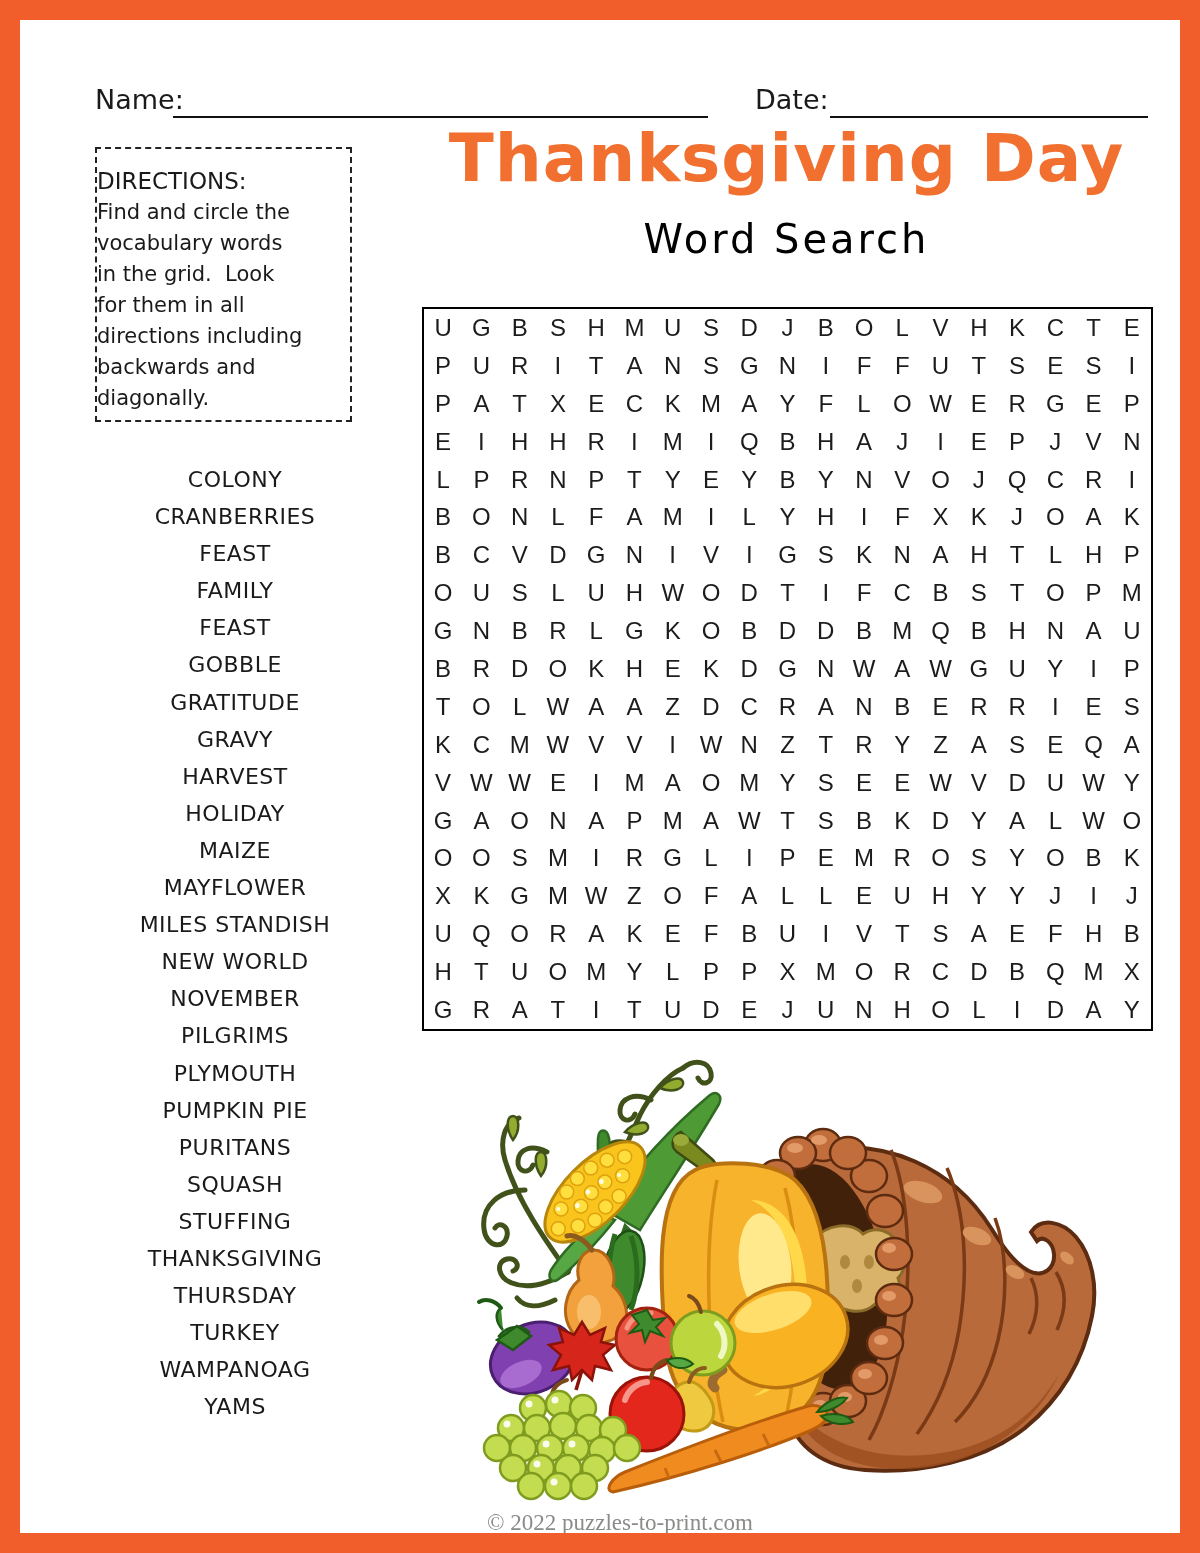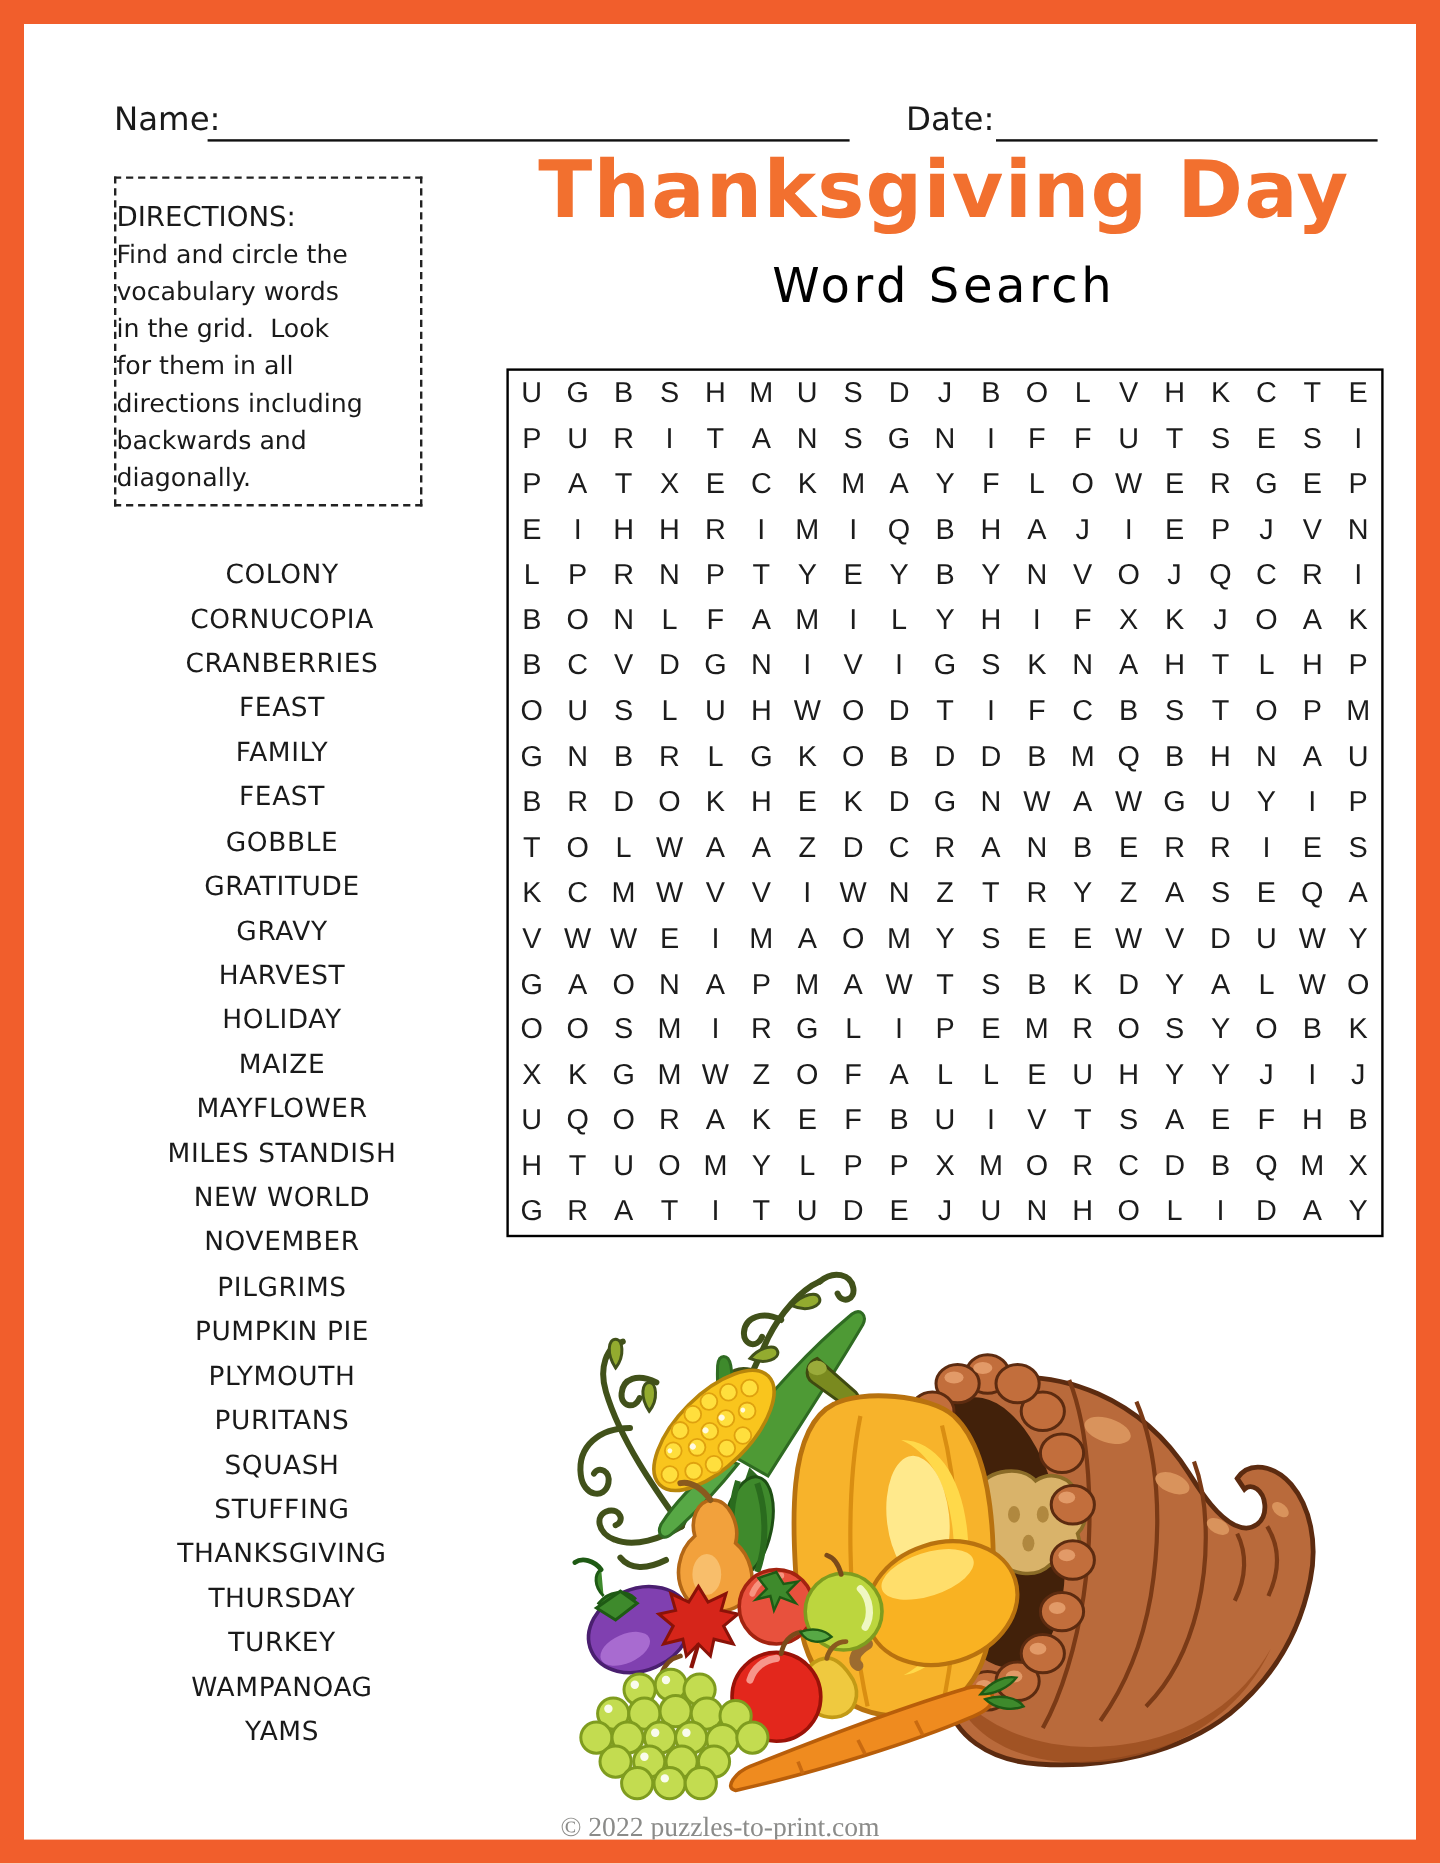--- a/index.html
+++ b/index.html
@@ -40,21 +40,21 @@
   }
   .ws-grid .cell{
     display:flex;align-items:center;justify-content:center;
     font-family:"Liberation Sans",sans-serif;font-size:24px;color:#1c1c1c;
   }
 
   .cornucopia{position:absolute;left:435px;top:1020px;width:645px;height:466px;}
 
   .copyright{
     position:absolute;left:0;top:1490px;width:100%;text-align:center;
-    font-family:"Liberation Serif",serif;font-size:23px;color:var(--copy-gray,#8B8B89);
+    font-family:"Liberation Serif",serif;font-size:23px;color:var(--copy-gray,#8B8B89);padding-left:20px;
   }
 </style>
 </head>
 <body>
 
 <div class="page" style="--frame-orange: #F15E2C; --title-orange: #F2702F; --copy-gray: #8B8B89;">
 
   <div class="name-label">Name:</div>
   <div class="name-line"></div>
   <div class="date-label">Date:</div>
@@ -71,38 +71,37 @@
         <div class="line">in the grid.  Look</div>
         <div class="line">for them in all</div>
         <div class="line">directions including</div>
         <div class="line">backwards and</div>
         <div class="line">diagonally.</div>
       </div>
   </div>
 
   <div class="word-list" id="word-list">
       <div class="word">COLONY</div>
-      <div class="word">CORNUCOPIA</div>
       <div class="word">CRANBERRIES</div>
       <div class="word">FEAST</div>
       <div class="word">FAMILY</div>
       <div class="word">FEAST</div>
       <div class="word">GOBBLE</div>
       <div class="word">GRATITUDE</div>
       <div class="word">GRAVY</div>
       <div class="word">HARVEST</div>
       <div class="word">HOLIDAY</div>
       <div class="word">MAIZE</div>
       <div class="word">MAYFLOWER</div>
       <div class="word">MILES STANDISH</div>
       <div class="word">NEW WORLD</div>
       <div class="word">NOVEMBER</div>
       <div class="word">PILGRIMS</div>
+      <div class="word">PLYMOUTH</div>
       <div class="word">PUMPKIN PIE</div>
-      <div class="word">PLYMOUTH</div>
       <div class="word">PURITANS</div>
       <div class="word">SQUASH</div>
       <div class="word">STUFFING</div>
       <div class="word">THANKSGIVING</div>
       <div class="word">THURSDAY</div>
       <div class="word">TURKEY</div>
       <div class="word">WAMPANOAG</div>
       <div class="word">YAMS</div>
     </div>
 

